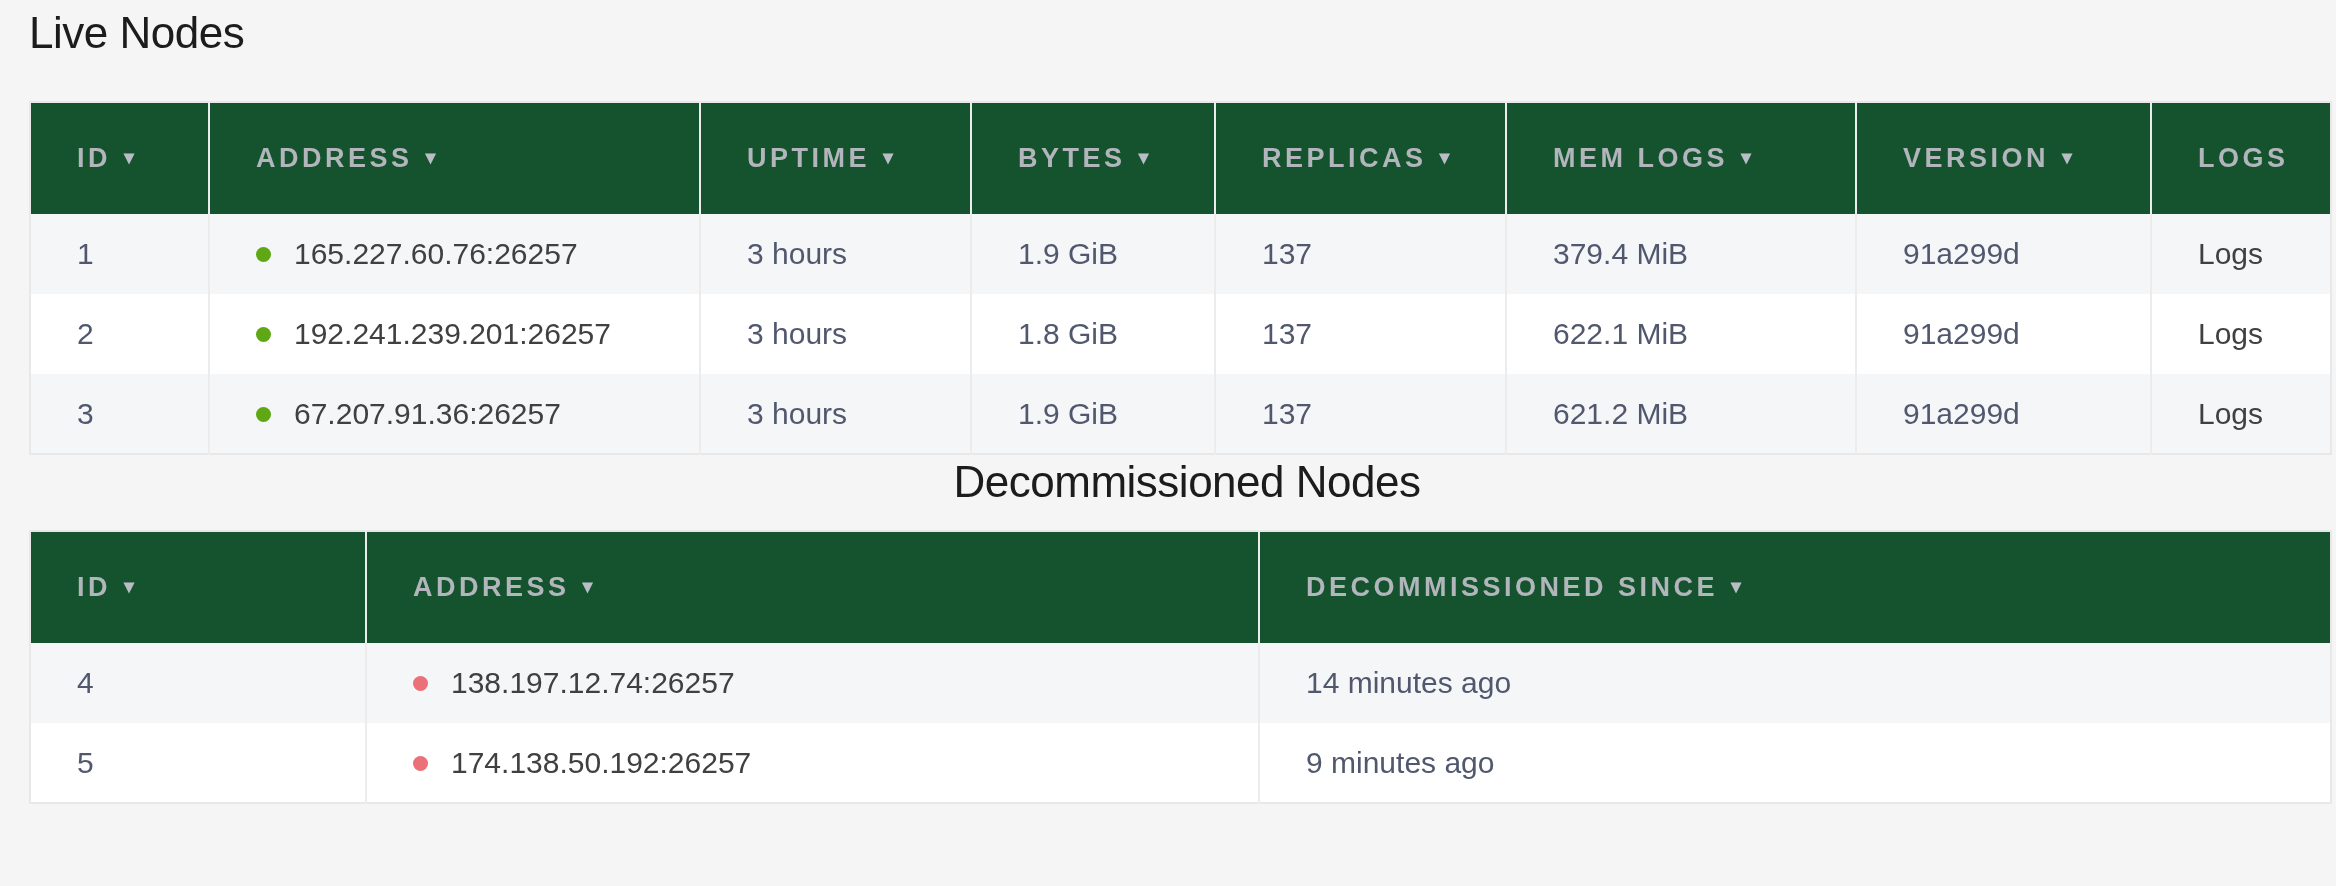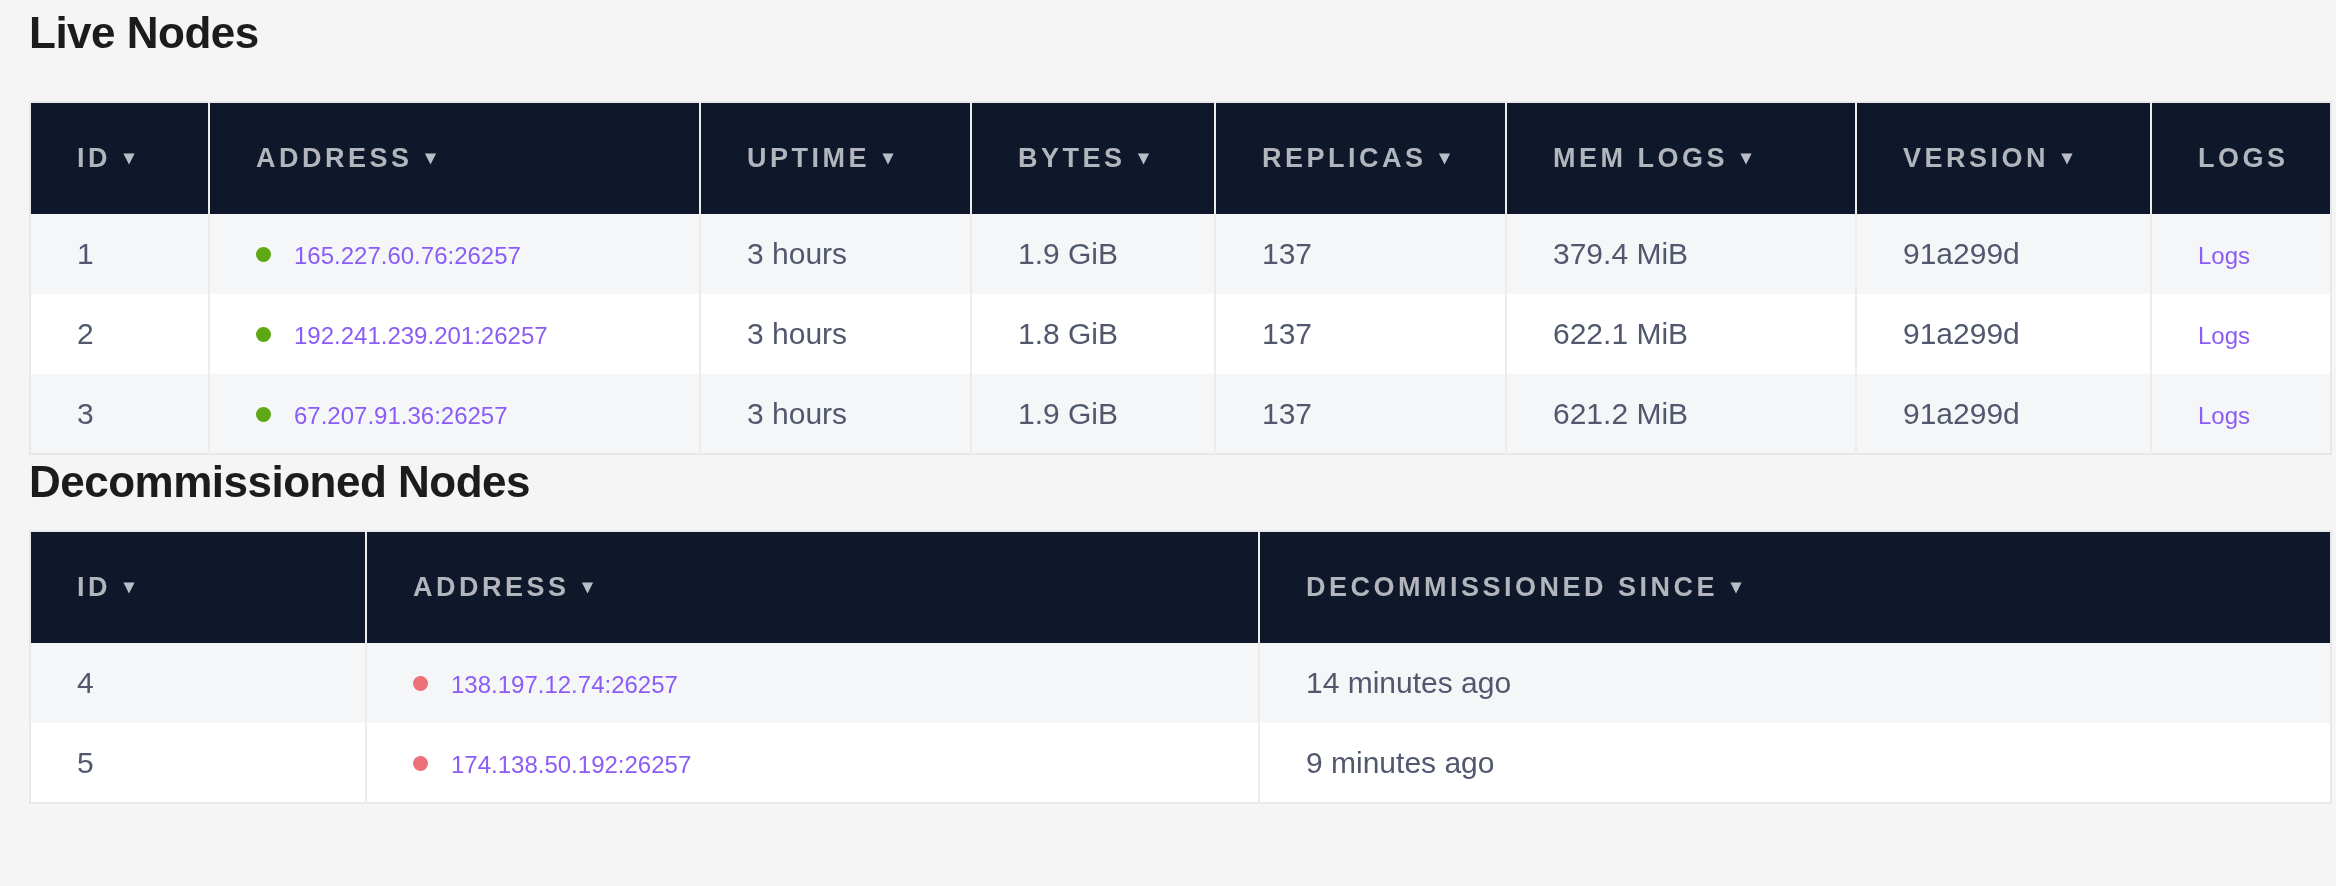--- a/index.html
+++ b/index.html
@@ -10,25 +10,25 @@
     background: #f5f5f5;
     font-family: "Liberation Sans", sans-serif;
     position: relative;
     overflow: hidden;
   }
   .content { padding: 6px 0 0 29px; }
   h2.section-title {
     margin: 0;
     font-size: 44px;
     line-height: 54px;
-    font-weight: 700;
+    font-weight: 400;
     color: #1c1c1c;
     letter-spacing: -0.5px;
   }
-  .title-decommissioned { margin-top: 62px; }
+  .title-decommissioned { margin-top: 62px; text-align: center; }
   table.nodes {
     border-collapse: collapse;
     table-layout: fixed;
     width: 2301px;
     background: #ffffff;
     border: 2px solid #e8e8e8;
   }
   .table-live { margin-top: 41px; }
   .table-decommissioned { margin-top: 21px; }
   th, td {
@@ -39,33 +39,33 @@
     overflow: hidden;
     white-space: nowrap;
   }
   th:first-child, td:first-child { border-left: none; }
   th {
     height: 112px;
     font-size: 27px;
     font-weight: 700;
     letter-spacing: 3.5px;
     color: #b2b6bc;
-    background: #0f172a;
+    background: #14532d;
   }
   td {
     height: 80px;
     font-size: 30px;
     color: #51586e;
   }
   tbody tr:nth-child(odd) { background: #f4f6f8; }
   tbody tr:nth-child(even) { background: #ffffff; }
   a.link {
-    color: #8b5cf6;
+    color: #404040;
     text-decoration: none;
-    font-size: 24px;
+    font-size: 30px;
     cursor: pointer;
   }
   .sort-icon {
     display: inline-block;
     margin-left: 13px;
     font-size: 20px;
     color: #b9bec6;
     letter-spacing: 0;
     transform: translateY(-3px);
   }

